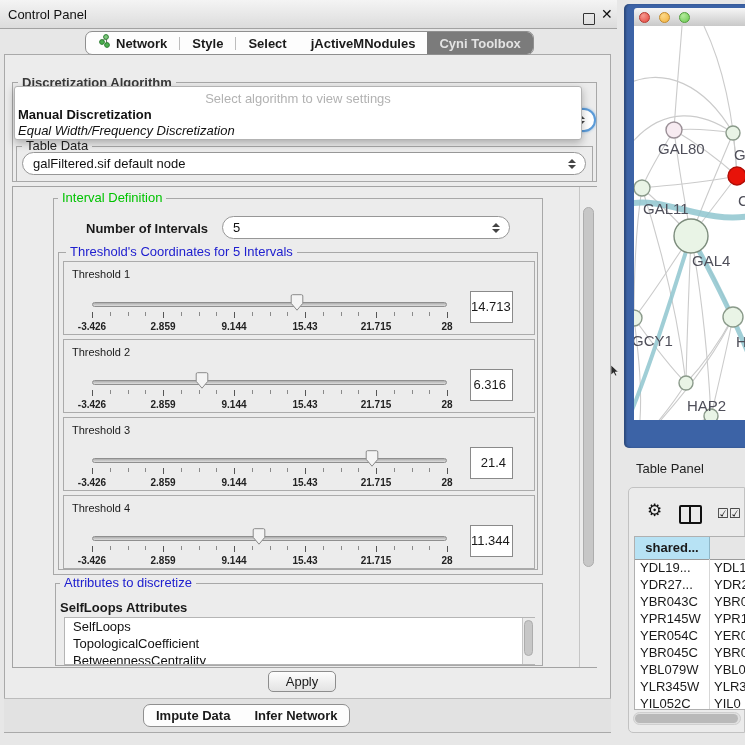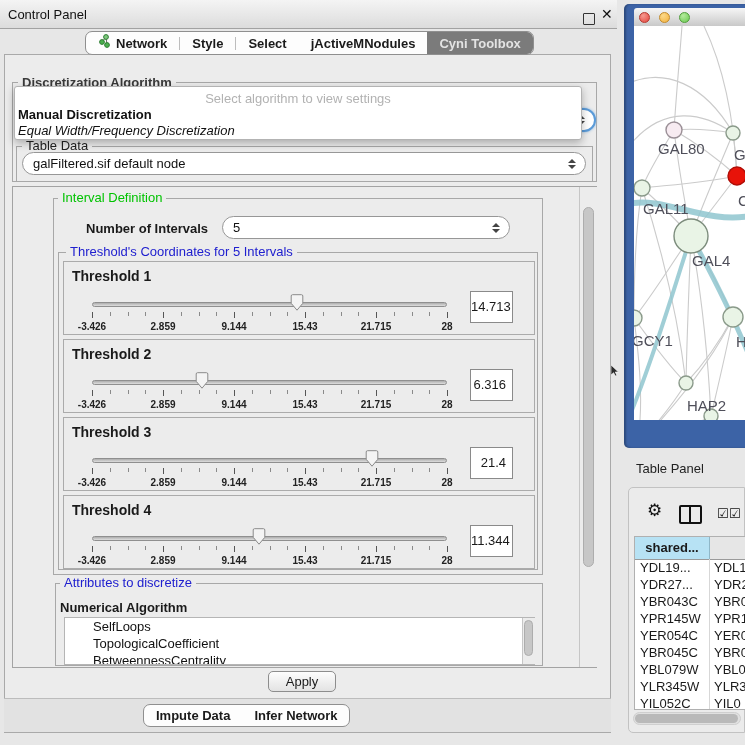--- a/index.html
+++ b/index.html
@@ -44,33 +44,33 @@
   #algo-combo{left:520px;top:108px;width:76px;height:24px;border:2px solid #5b9bd8;border-radius:12px;
      background:#fff;box-shadow:0 0 3px #8db9e2;z-index:10;box-sizing:border-box;display:flex;justify-content:flex-end;align-items:center;}
 
   
   #scrollpane{left:12px;top:186px;width:585px;height:482px;border:1px solid #a3a3a3;box-sizing:border-box;}
   .vscroll-track{background:#ececec;border-left:1px solid #c6c6c6;}
   .scroll-thumb{background:#c7c7c7;border:1px solid #adadad;border-radius:6px;box-sizing:border-box;}
 
   
   .th-panel{position:absolute;left:4px;width:472px;height:74px;border:1px solid #ababab;background:#ececec;box-sizing:border-box;}
-  .th-label{position:absolute;left:8px;top:6px;font-weight:700;font-size:14px;}
+  .th-label{position:absolute;left:8px;top:6px;font-weight:400;font-size:11px;}
   .track{position:absolute;left:28px;top:40px;width:355px;height:5px;background:linear-gradient(#adadad,#dedede);
      border:1px solid #8f8f8f;border-radius:3px;box-sizing:border-box;}
   .thumb{position:absolute;top:32px;width:14px;height:17px;}
   .tick{position:absolute;top:50px;width:1px;height:4px;background:#8a8a8a;}
   .tick.major{height:6px;background:#555;}
   .tick-label{position:absolute;top:59px;width:50px;margin-left:-25px;text-align:center;
      font-size:10px;font-weight:700;color:#222;}
   .th-value{position:absolute;left:406px;top:29px;width:43px;height:32px;background:#fff;border:1px solid #8a8a8a;
      box-sizing:border-box;font-size:13px;text-align:right;padding:7px 6px 0 0;}
 
   
-  #attr-list{left:64px;top:617px;width:471px;height:48px;background:#fff;border:1px solid #b5b5b5;box-sizing:border-box;overflow:hidden;padding-left:20px;}
+  #attr-list{left:64px;top:617px;width:471px;height:48px;background:#fff;border:1px solid #b5b5b5;box-sizing:border-box;overflow:hidden;}
   #attr-list .item{padding:1px 0 1px 8px;font-size:13px;line-height:15px;color:#111;white-space:nowrap;}
 
   #apply-btn{left:268px;top:671px;width:68px;height:21px;background:linear-gradient(#fdfdfd,#e3e3e3);
      border:1px solid #8d8d8d;border-radius:5px;text-align:center;line-height:20px;font-size:13px;box-sizing:border-box;}
 
   .strip{left:4px;top:698px;width:607px;height:35px;background:#e2e2e2;border-top:1px solid #bcbcbc;border-bottom:1px solid #a9a9a9;box-sizing:border-box;}
 
   
   #net-window{left:624px;top:4px;width:121px;height:444px;background:#3c63a6;border-radius:5px 0 0 5px;
      box-shadow:inset 2px 0 2px rgba(0,0,0,.25);}
@@ -344,21 +344,21 @@
           <div class="tick major" style="left: 383px;"></div>
           <div class="tick-label" style="left: 383px;">28</div>
         </div>
       <div class="th-value">11.344</div>
     </div>
     </div>
   <div class="group-label blue-title" style="left:66px;top:245px;">Threshold's Coordinates for 5 Intervals</div>
 
   <div class="abs group" style="left:55px;top:583px;width:488px;height:83px;"></div>
   <div class="group-label blue-title" style="left:60px;top:576px;">Attributes to discretize</div>
-  <div class="abs" style="left:60px;top:600px;font-weight:700;">Numerical Algorithm</div>
+  <div class="abs" style="left:60px;top:600px;font-weight:700;">SelfLoops Attributes</div>
   <div class="abs" id="attr-list">
       <div class="item">SelfLoops</div>
       <div class="item">TopologicalCoefficient</div>
       <div class="item">BetweennessCentrality</div>
     </div>
   <div class="abs vscroll-track" style="left:522px;top:618px;width:12px;height:46px;">
     <div class="scroll-thumb" style="position:absolute;left:1px;top:2px;width:9px;height:36px;"></div>
   </div>
 
   <div class="abs" id="apply-btn">Apply</div>

